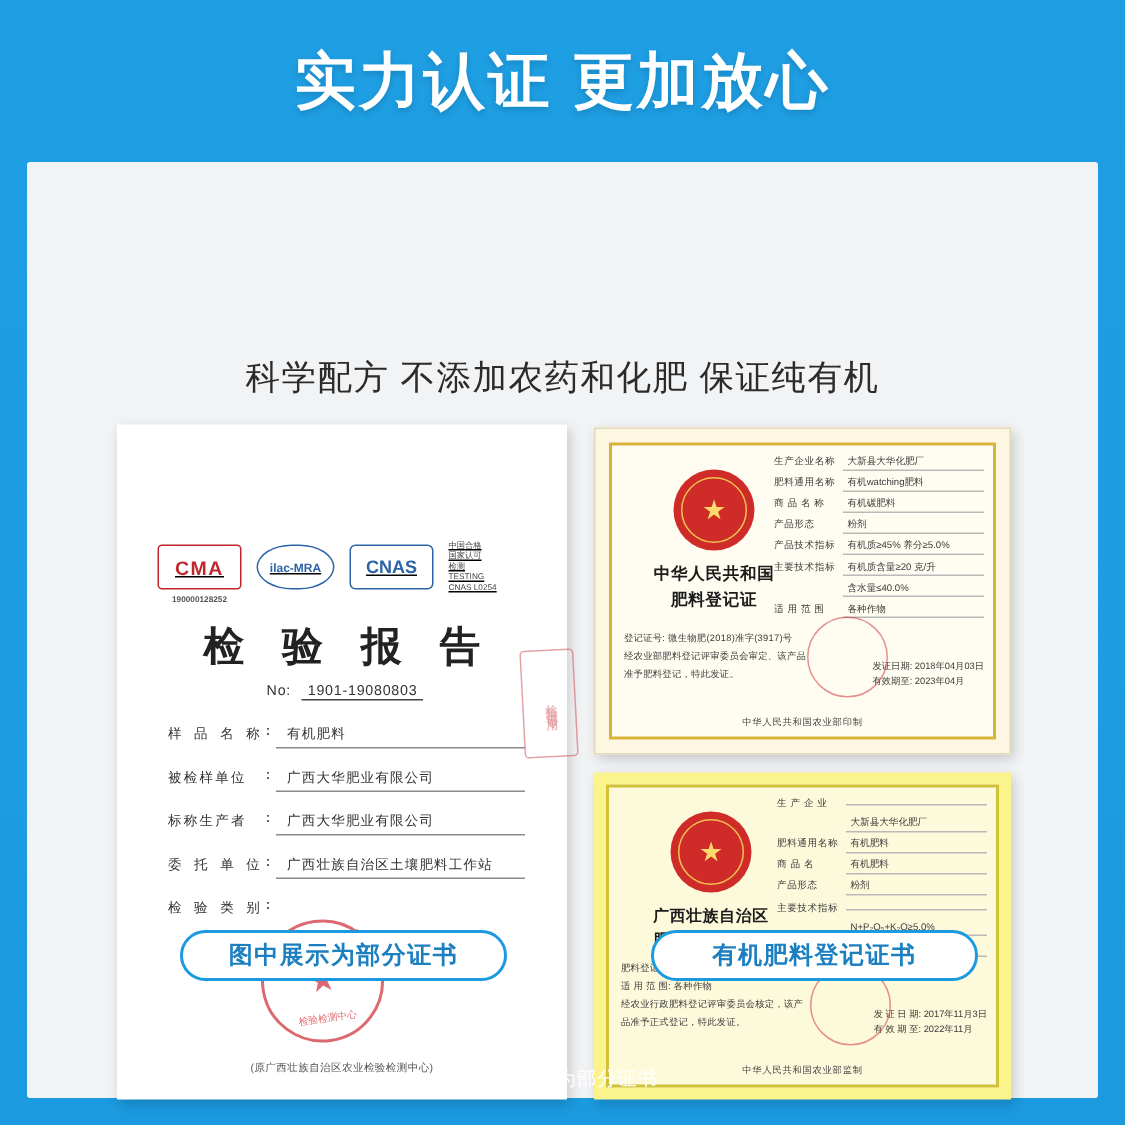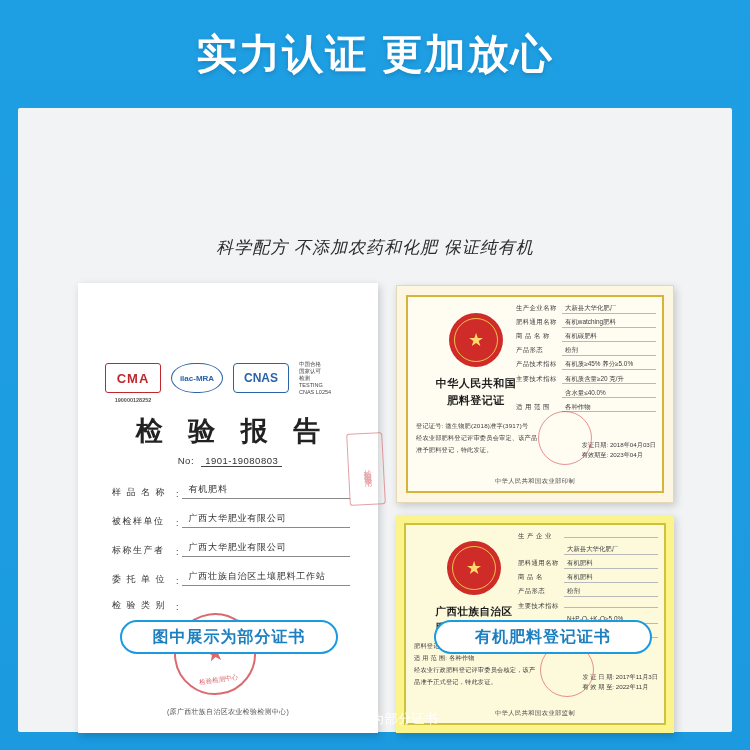--- a/index.html
+++ b/index.html
@@ -39,23 +39,22 @@
     font-weight: bold;
     letter-spacing: 2px;
     text-shadow: 0 2px 4px rgba(0,60,100,0.25);
     white-space: nowrap;
   }
   .subhead {
     position: absolute;
     top: 128px; left: 0; right: 0;
     text-align: center;
     color: #2b2b2b;
-    font-size: 17px;
+    font-size: 23px;
     letter-spacing: 1px;
-    font-style: italic;
   }
   
   .content {
     position: absolute;
     top: 175px; left: 40px; right: 40px; bottom: 70px;
   }
   
   .doc-left {
     position: absolute;
     left: 20px; top: 0;
@@ -63,20 +62,21 @@
     background: #ffffff;
     box-shadow: 2px 3px 8px rgba(0,0,0,0.18);
   }
   .doc-left .logos {
     position: absolute;
     top: 78px; left: 0; right: 0;
     display: flex;
     justify-content: center;
     align-items: center;
     gap: 10px;
+    text-decoration: underline;
   }
   .badge-cma {
     width: 56px; height: 30px;
     border: 1.5px solid #c0272d;
     border-radius: 3px;
     color: #c0272d;
     font-size: 13px;
     font-weight: bold;
     display: flex; align-items: center; justify-content: center;
     letter-spacing: 1px;
@@ -137,24 +137,24 @@
     color: #333;
     letter-spacing: 0.5px;
   }
   .doc-no span { border-bottom: 1px solid #444; padding: 0 4px; }
   .field-list {
     position: absolute;
     top: 200px; left: 34px; right: 28px;
   }
   .field {
     display: flex;
-    align-items: flex-end;
     margin-bottom: 13px;
     font-size: 9px;
     color: #333;
+    font-family: Liberation Mono, monospace;
   }
   .field .label {
     width: 64px;
     letter-spacing: 1.5px;
     flex: none;
     white-space: nowrap;
   }
   .field .colon { margin: 0 3px 0 0; }
   .field .value {
     flex: 1;

